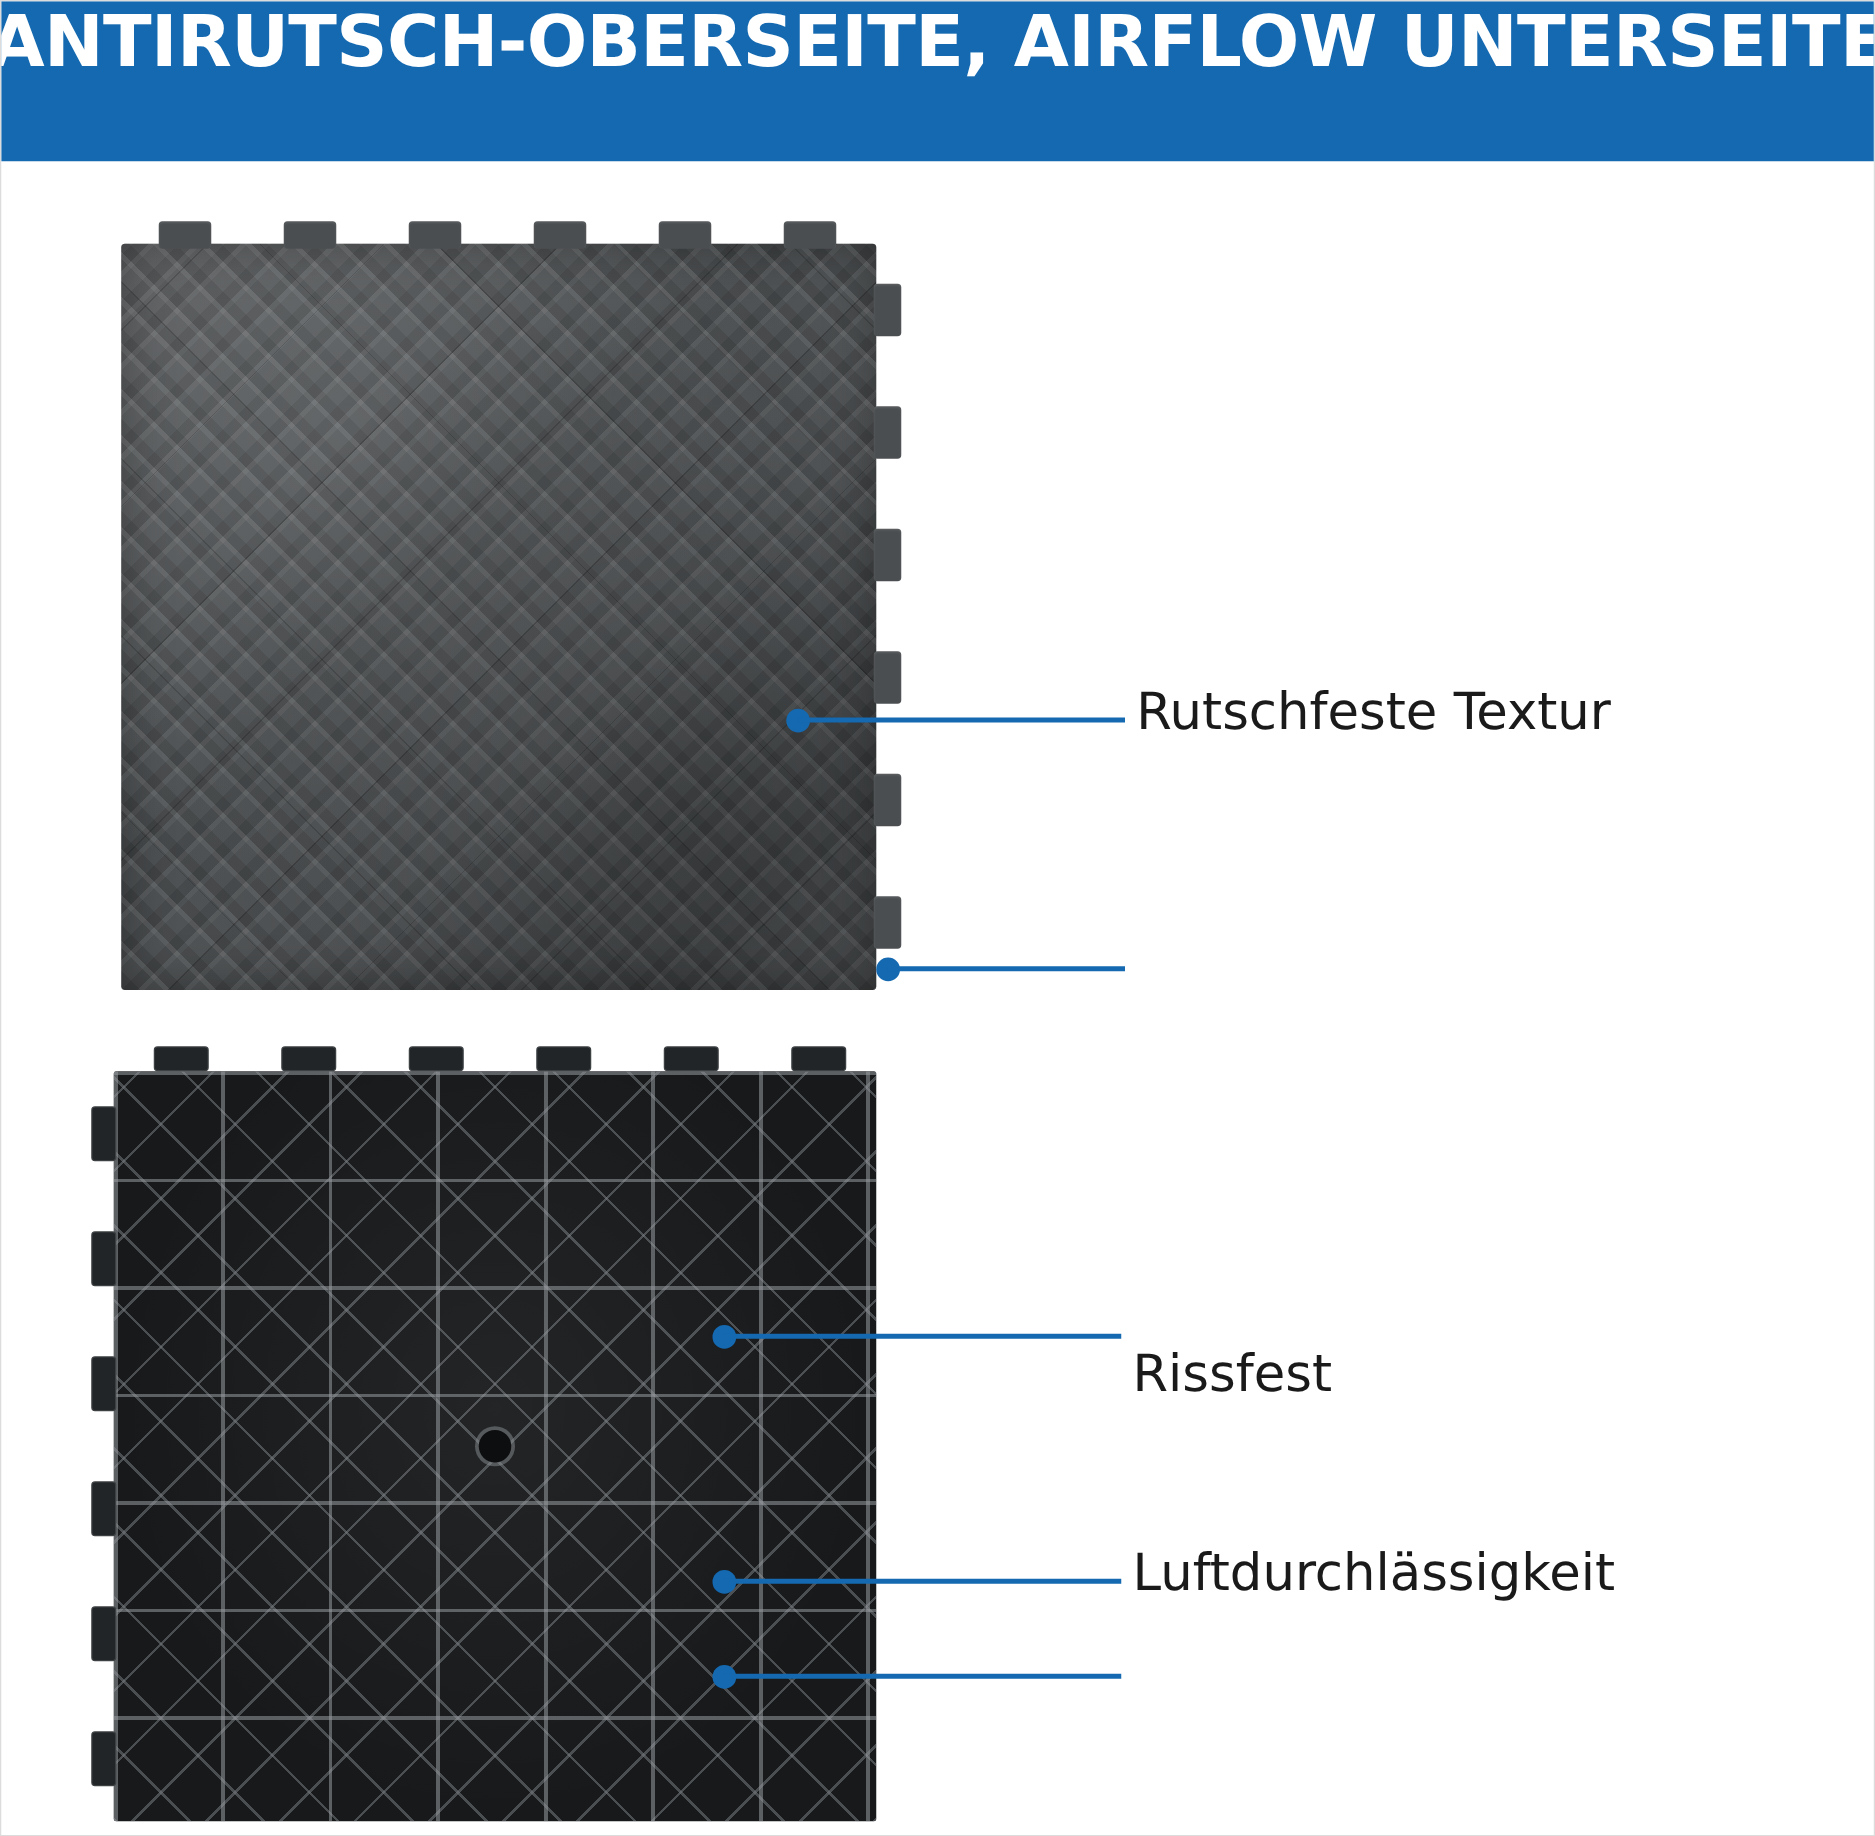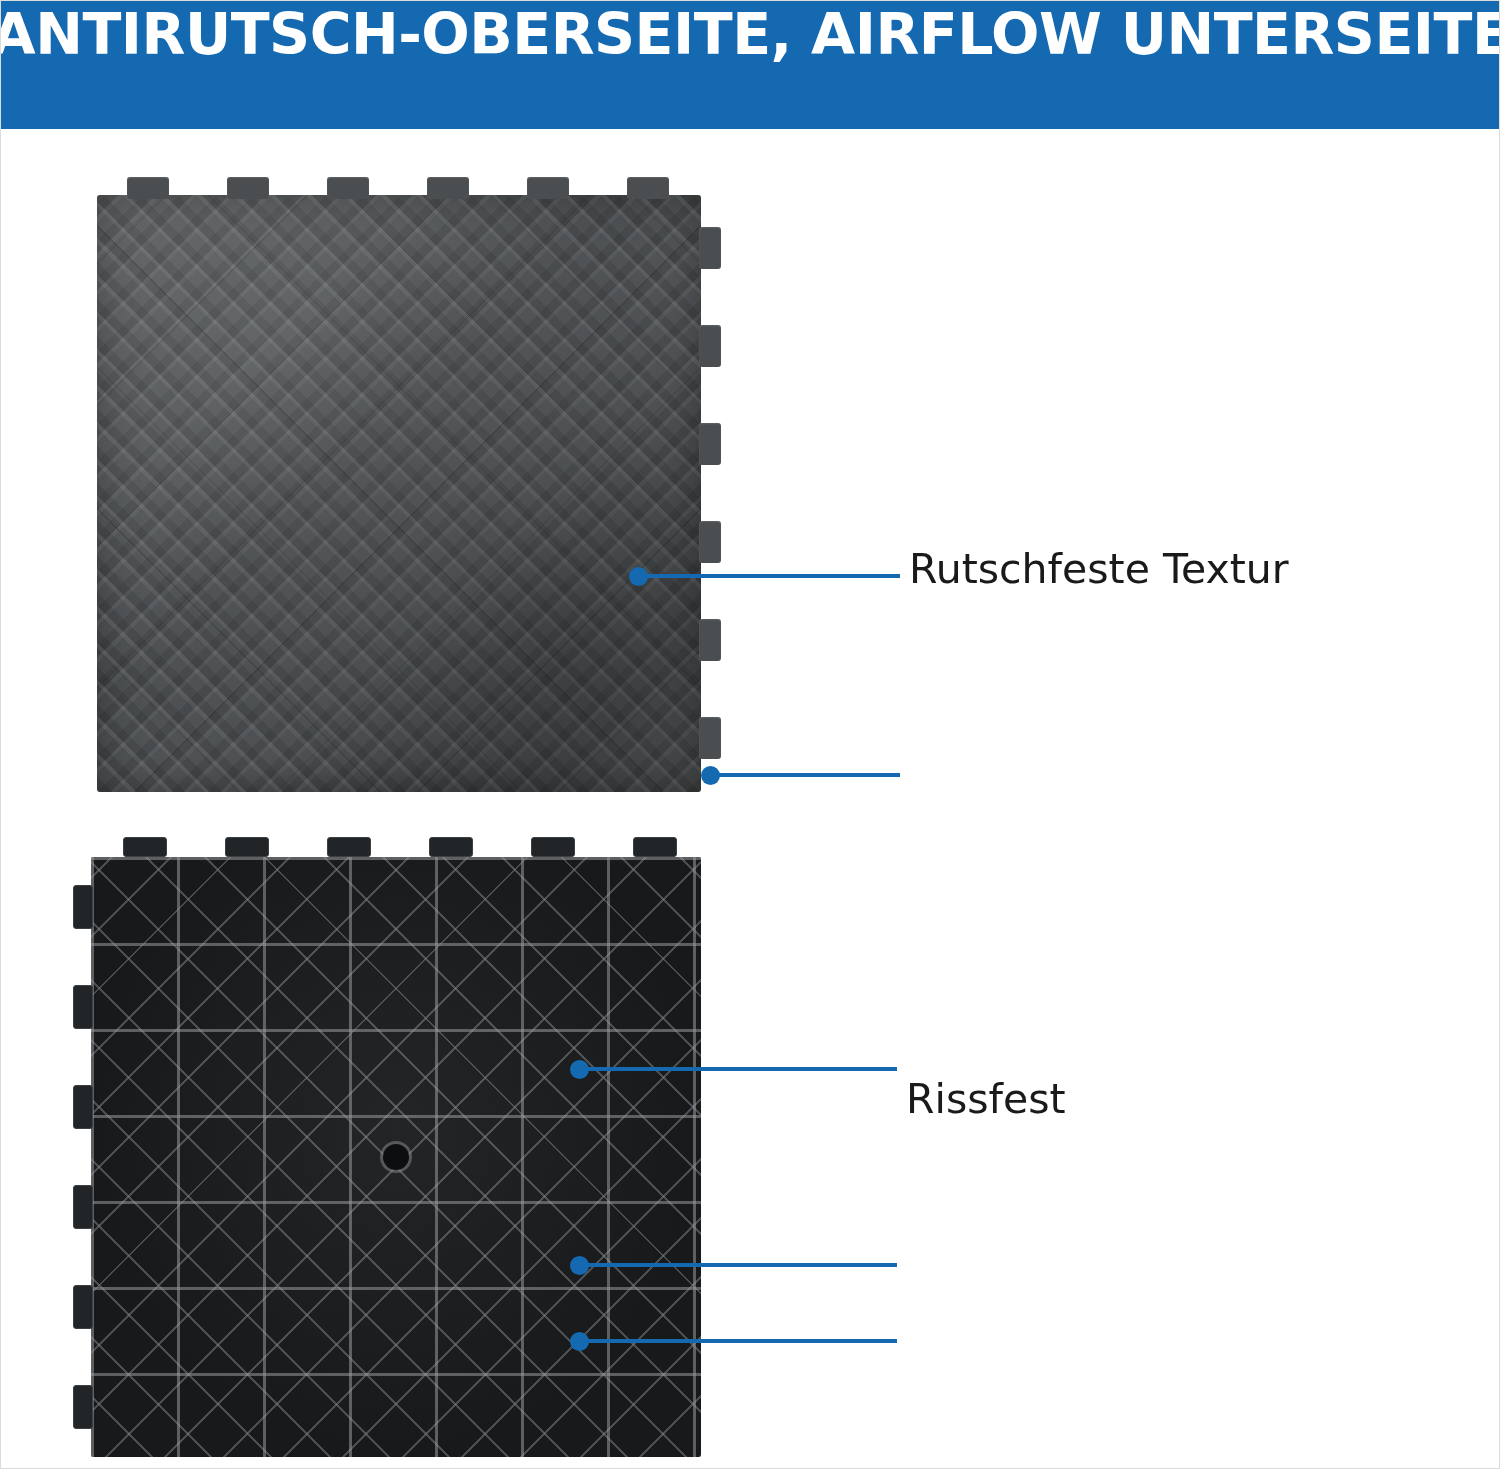--- a/index.html
+++ b/index.html
@@ -242,18 +242,19 @@
 
     <div class="callout-dot" style="left:709px; top:646px;"></div>
     <div class="callout-line" style="left:709px; top:646px; width:190px;"></div>
 
     <div class="callout-dot" style="left:578px; top:940px;"></div>
     <div class="callout-line" style="left:578px; top:940px; width:318px;"></div>
     <div class="callout-label" style="left:905px; top:910px;margin-top:37px;">Rissfest</div>
 
     <div class="callout-dot" style="left:578px; top:1136px;"></div>
     <div class="callout-line" style="left:578px; top:1136px; width:318px;"></div>
+    <div class="callout-label" style="left:905px; top:1106px;">Luftdurchlässigkeit</div>
 
     <div class="callout-dot" style="left:578px; top:1212px;"></div>
     <div class="callout-line" style="left:578px; top:1212px; width:318px;"></div>
 
   </div>
 </div>
 
 </body></html>

